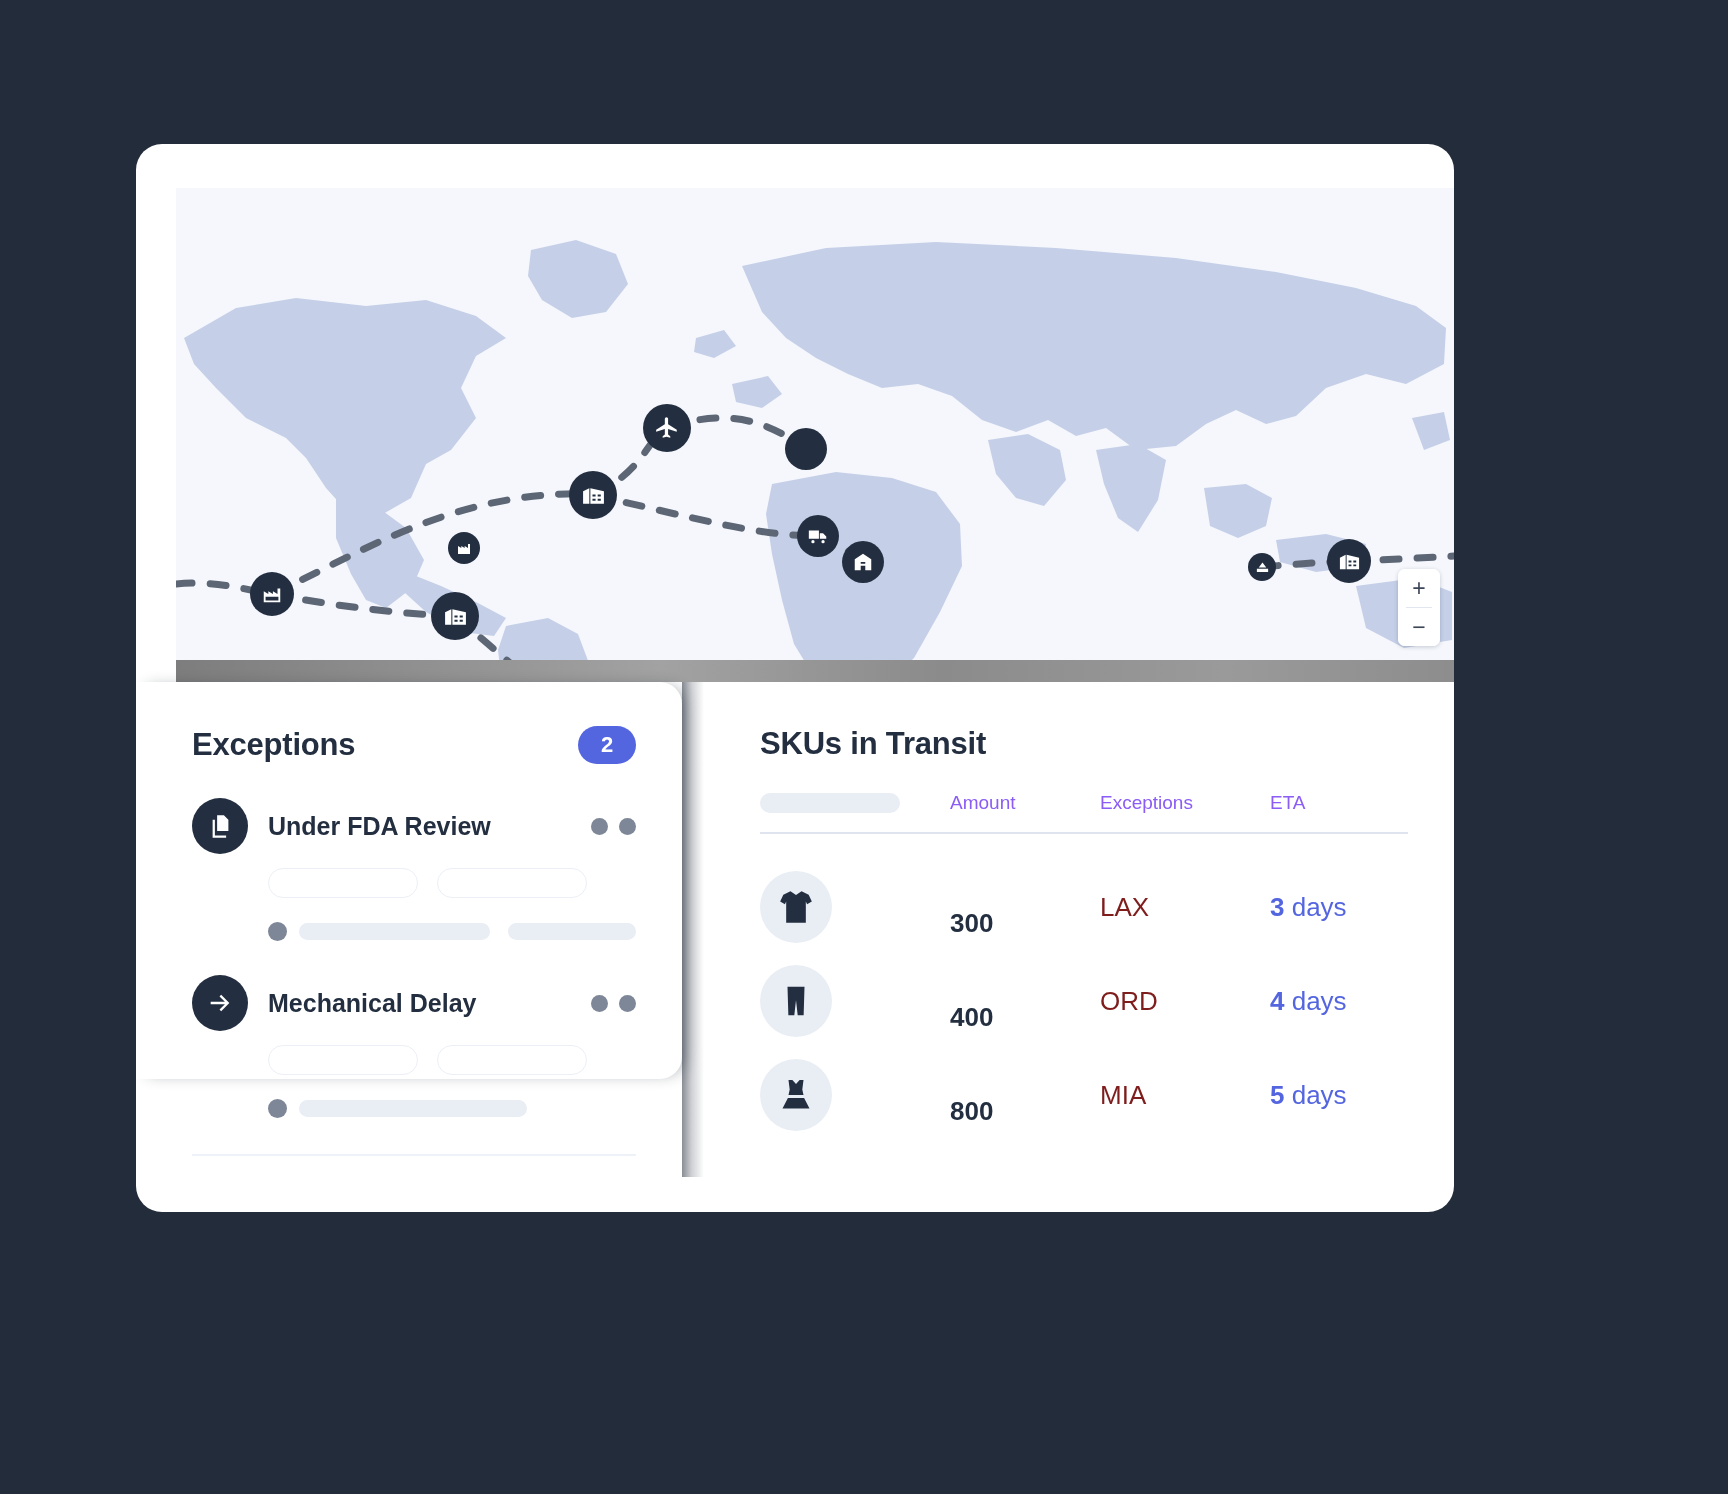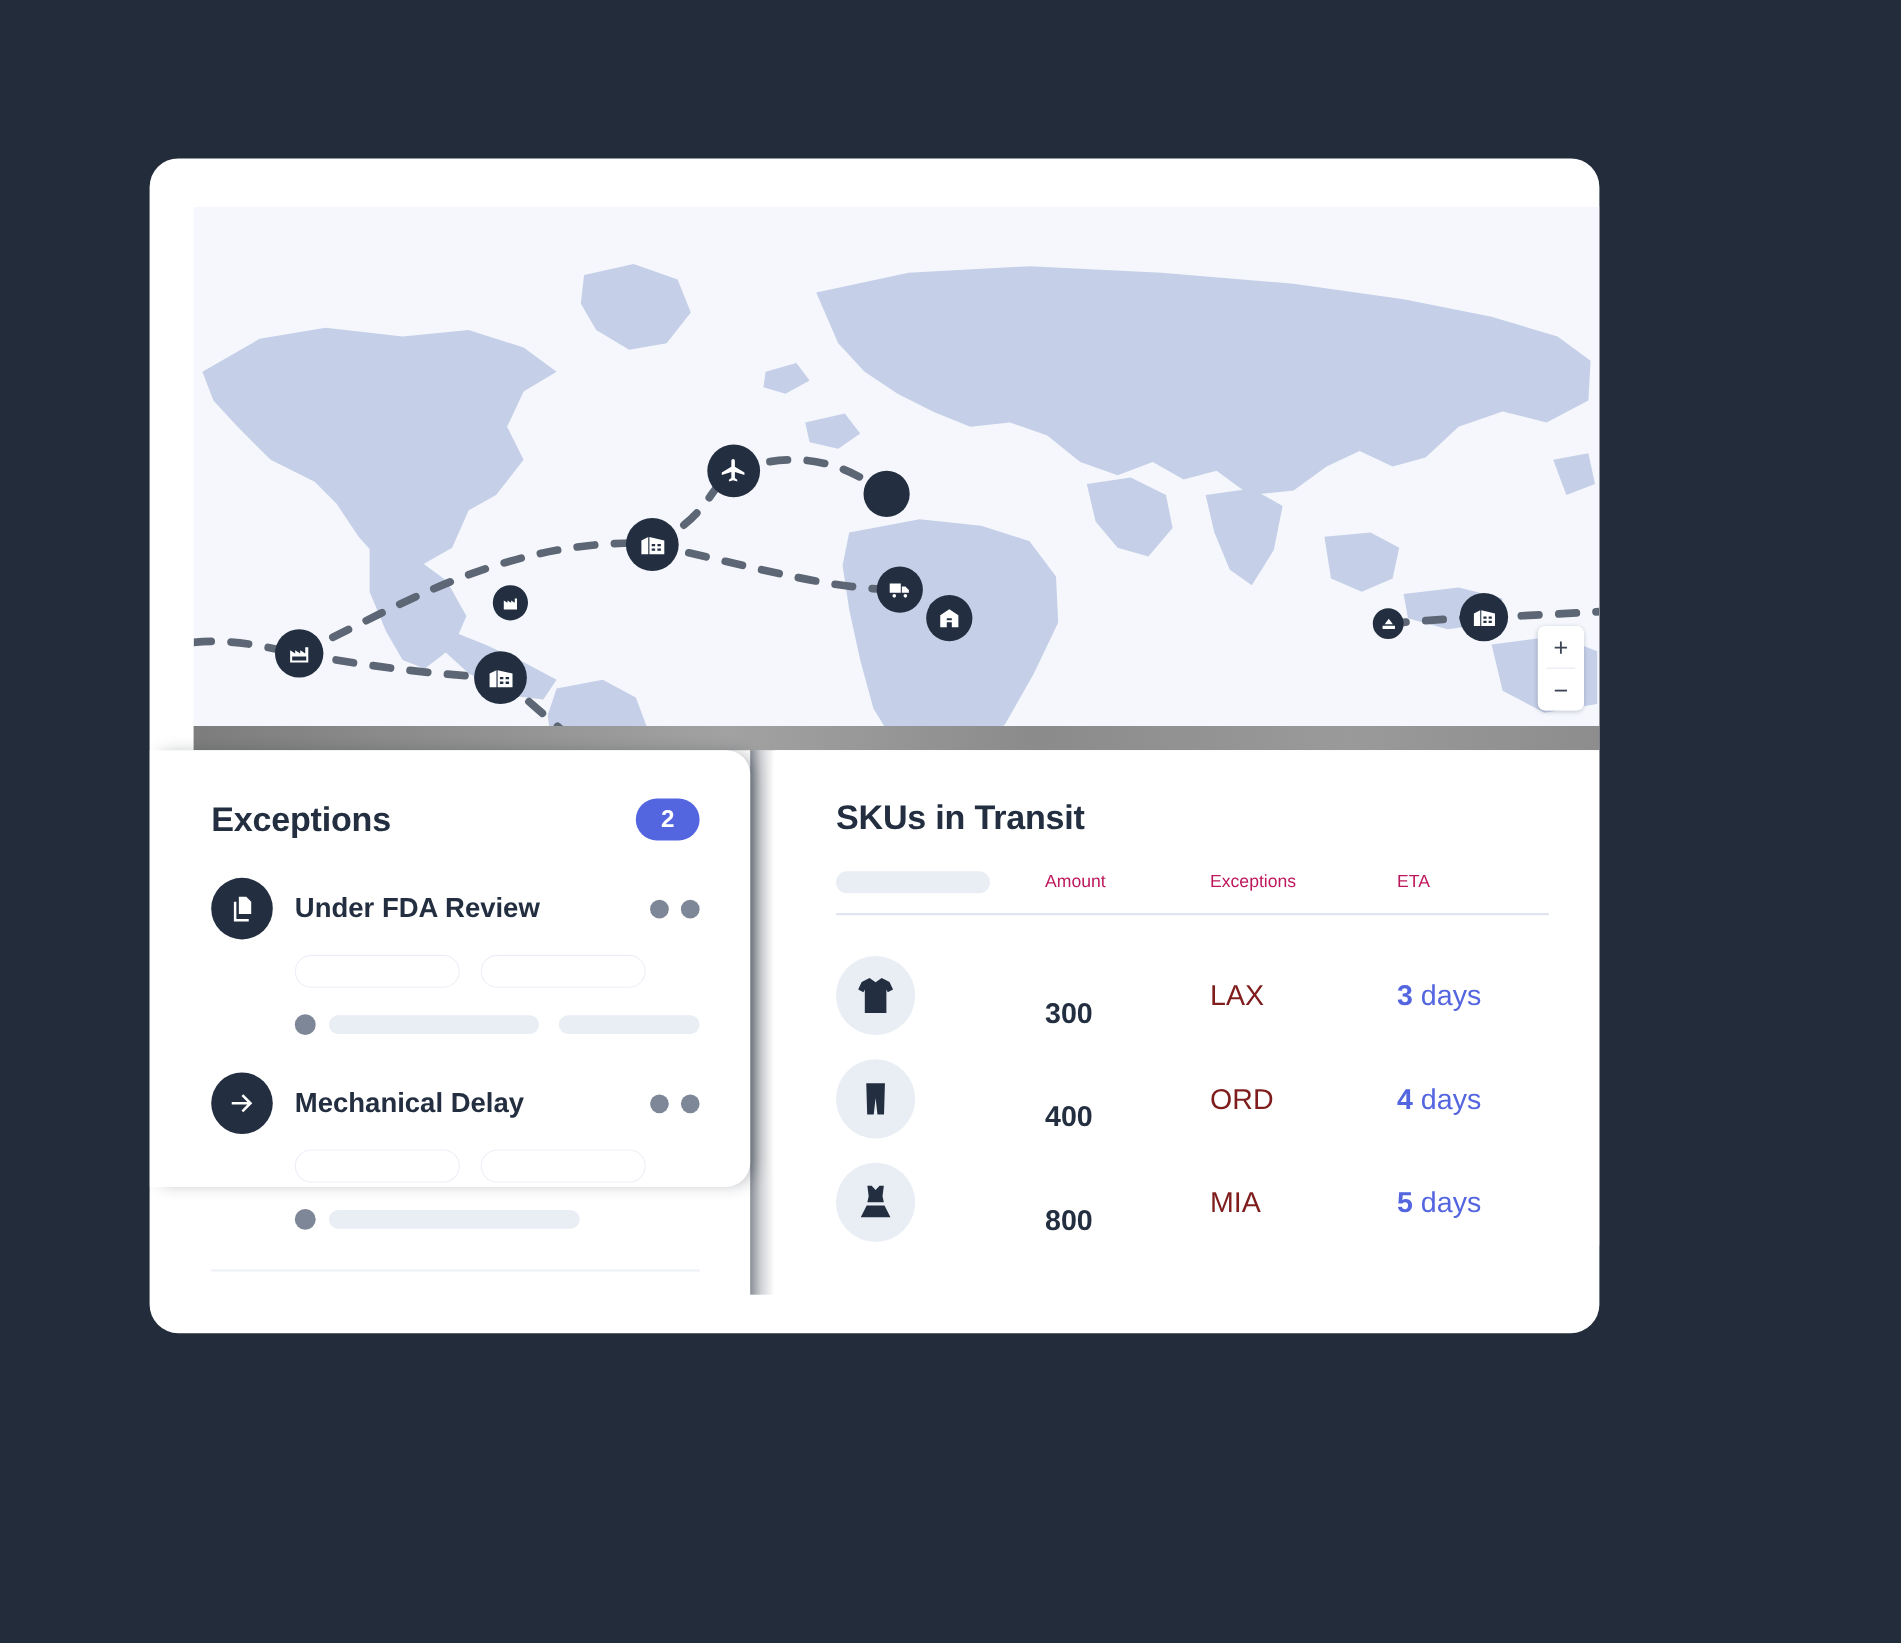--- a/index.html
+++ b/index.html
@@ -143,21 +143,21 @@
   
   .sku-head { padding: 44px 0 0 56px; }
   .sku-table { margin: 30px 46px 0 56px; }
   .sku-thead {
     display: grid;
     grid-template-columns: 190px 150px 170px 140px;
     align-items: center;
     padding-bottom: 18px;
   }
   .sku-th {
-    font-size: 16px; color: #be185d; font-weight: normal;
+    font-size: 19px; color: #8b5cf6; font-weight: normal;
   }
   .thead-skel { width: 140px; height: 20px; border-radius: 10px; background: #e9edf4; }
   .sku-hr { height: 2px; background: #dfe4ef; }
 
   .sku-row {
     display: grid;
     grid-template-columns: 190px 150px 170px 140px;
     align-items: center;
     height: 94px;
   }

